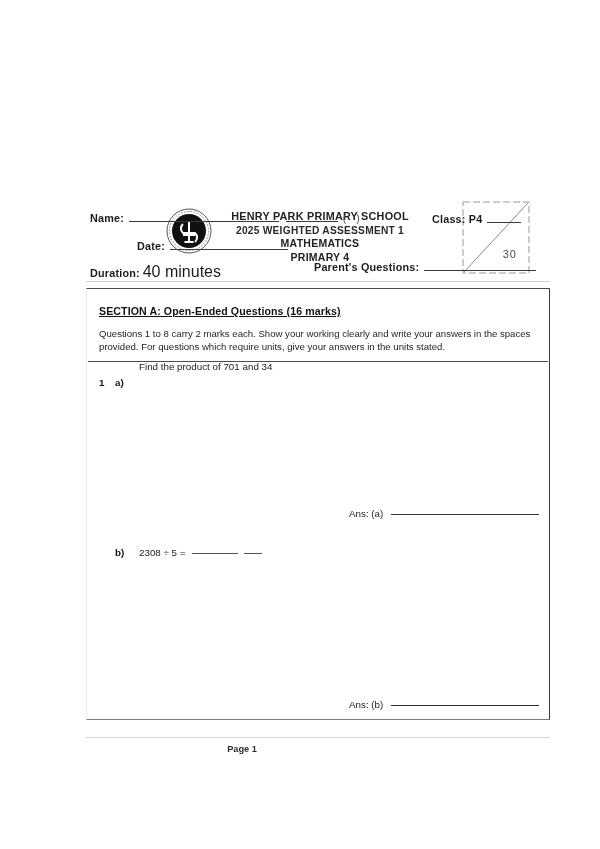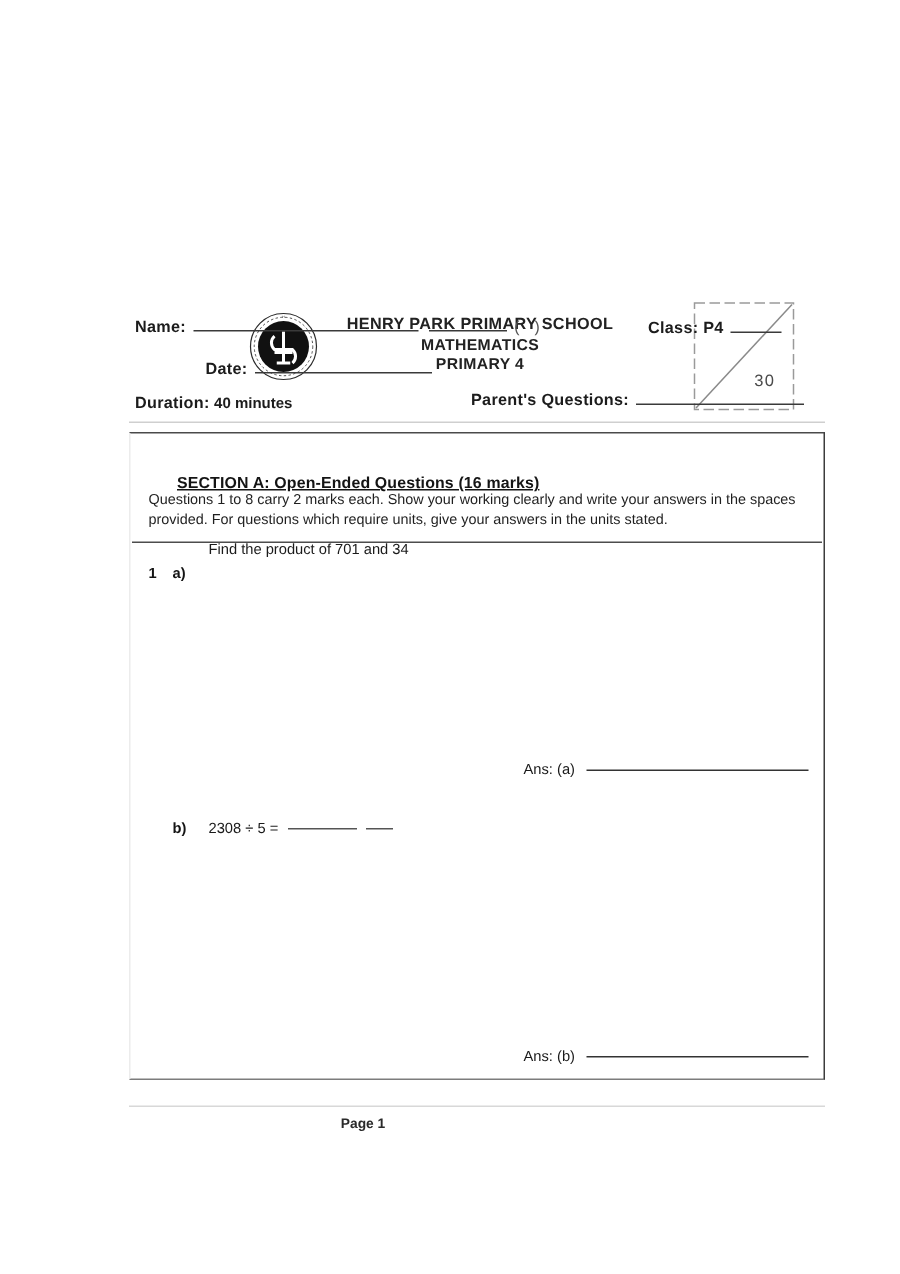--- a/index.html
+++ b/index.html
@@ -75,22 +75,22 @@
     font-size: 10.5px;
     color: #1c1c1c;
     white-space: nowrap;
   }
   .field-label {
     font-weight: bold;
     font-size: 10.8px;
     letter-spacing: 0.2px;
   }
   .field-value {
-    font-weight: bold;
-    font-size: 10px;
+    font-weight: normal;
+    font-size: 16px;
   }
   .rule {
     display: inline-block;
     border-bottom: 1px solid #3a3a3a;
     vertical-align: baseline;
     height: 0;
     margin: 0 2px;
   }
   .paren {
     display: inline-block;
@@ -122,27 +122,26 @@
     height: 432px;
     border-top: 1px solid #4a4a4a;
     border-right: 1px solid #3c3c3c;
     border-bottom: 1px solid #7c7c7c;
     border-left: 1px solid #ececec;
     box-sizing: border-box;
   }
   #section-heading {
     position: absolute;
     left: 12px;
-    top: 27px;
+    top: 16px;
     font-size: 10.6px;
     font-weight: bold;
     text-decoration: underline;
     letter-spacing: 0.1px;
     color: #141414;
-    margin-left: 19px;
   }
   #section-instructions {
     position: absolute;
     left: 12px;
     top: 38px;
     width: 438px;
     font-size: 9.6px;
     line-height: 13px;
     color: #1f1f1f;
   }
@@ -247,20 +246,21 @@
           <line x1="18.5" y1="34" x2="27.5" y2="34"></line>
         </g>
         <g fill="#2b2b2b" font-size="2.3" font-family="'Liberation Sans', sans-serif">
           <text x="23" y="4.2" text-anchor="middle">H</text>
         </g>
       </svg>
     </div>
 
     <div id="header-titles">
       <div class="hdr-line l1">HENRY PARK PRIMARY SCHOOL</div>
+      <div class="hdr-line l2">2025 WEIGHTED ASSESSMENT 1</div>
       <div class="hdr-line">MATHEMATICS</div>
       <div class="hdr-line">PRIMARY 4</div>
     </div>
 
     <div id="score-box">
       <svg width="68" height="73" viewBox="0 0 68 73">
         <rect x="1" y="1" width="66" height="71" fill="none" stroke="#9a9a9a" stroke-width="1" stroke-dasharray="7 3"></rect>
         <line x1="2" y1="71" x2="66" y2="2" stroke="#8a8a8a" stroke-width="1"></line>
       </svg>
       <div id="score-value">30</div>

